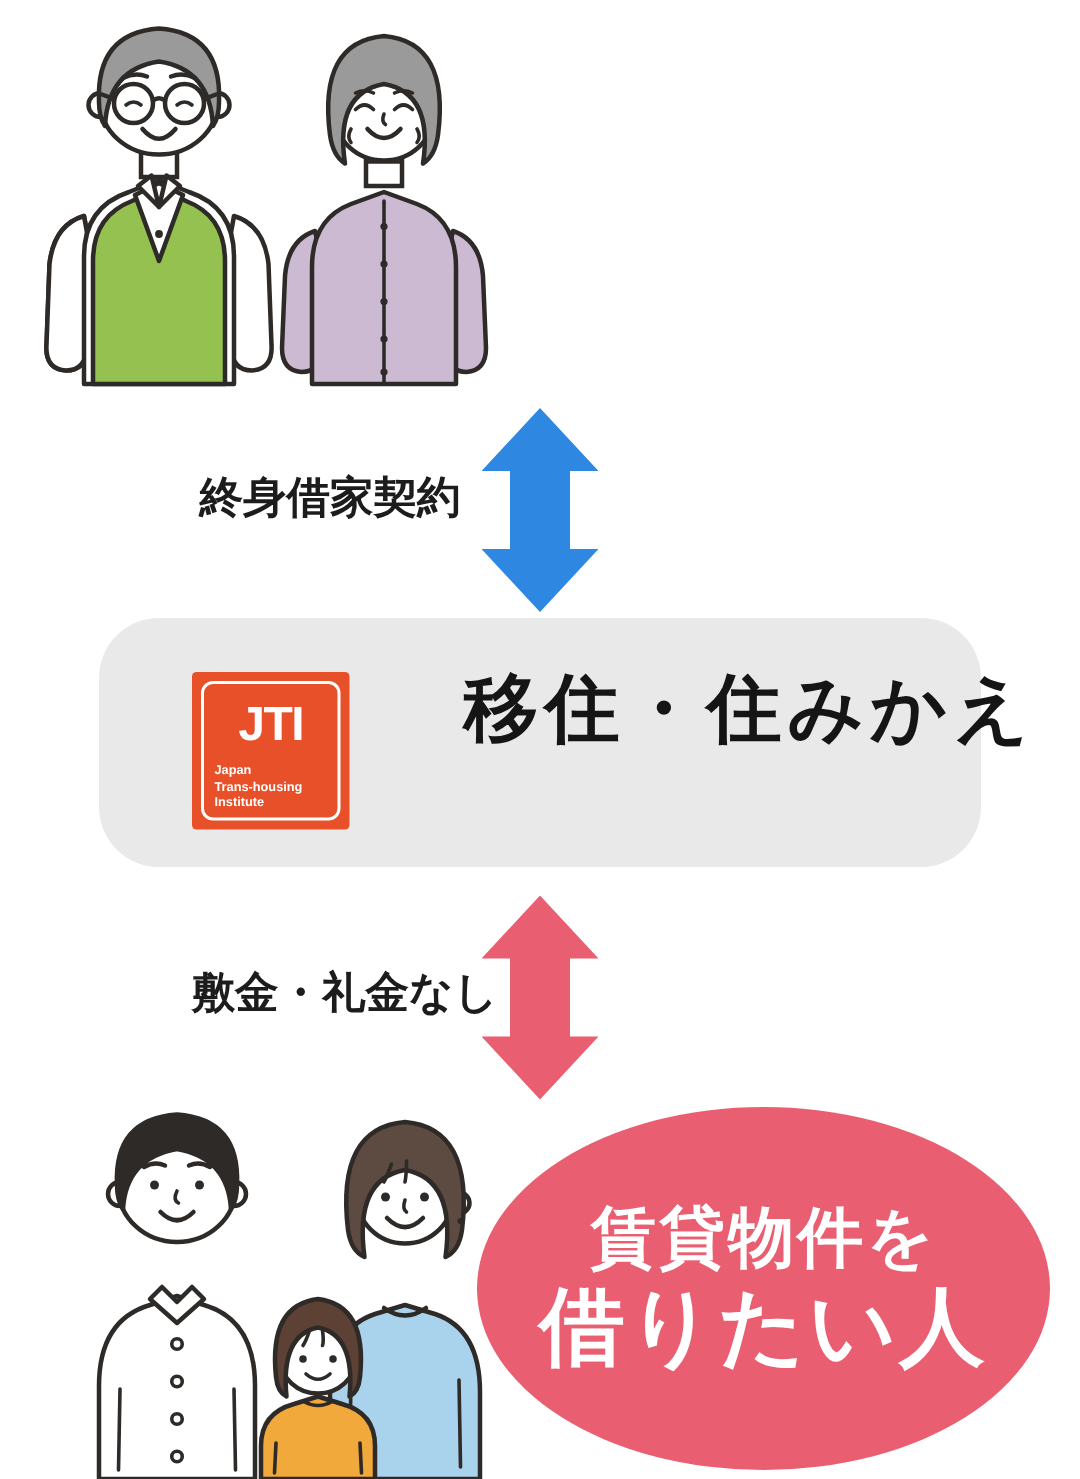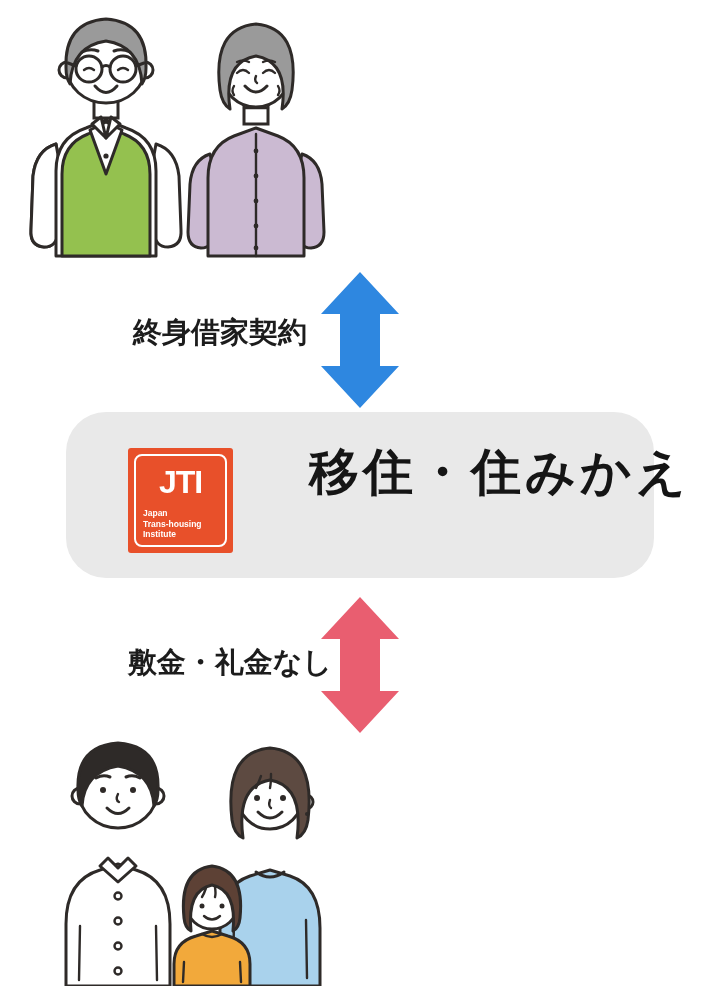--- a/index.html
+++ b/index.html
@@ -135,20 +135,24 @@
     <div class="org-name">
       <div>移住・住みかえ</div>
     </div>
   </div>
 
   <svg class="arrow bottom" width="78" height="136" viewBox="0 0 78 136">
     <polygon points="39,0 0,42 19,42 19,94 0,94 39,136 78,94 59,94 59,42 78,42" fill="#E95E70"></polygon>
   </svg>
   <div class="side-label bl">敷金・礼金なし</div>
 
+  <div class="bubble pink">
+    <div class="l1">賃貸物件を</div>
+    <div class="l2">借りたい人</div>
+  </div>
 
   <svg class="illus family" width="334" height="258" viewBox="0 0 334 258">
 
     <path d="M60,258 L60,196 Q60,152 94,142 L112,136 L130,142 Q164,152 164,196 L164,258 Z" fill="#fff" stroke="#2e2a28" stroke-width="3" stroke-linejoin="round"></path>
     <path d="M74,198 L73,252" class="ln2"></path>
     <path d="M150,198 L151,252" class="ln2"></path>
     <path d="M112,154 L94,138 L102,130 L112,140 L122,130 L130,138 Z" fill="#fff" stroke="#2e2a28" stroke-width="3" stroke-linejoin="round"></path>
     <circle cx="112" cy="168" r="3.5" fill="#fff" stroke="#2e2a28" stroke-width="2.4"></circle>
     <circle cx="112" cy="193" r="3.5" fill="#fff" stroke="#2e2a28" stroke-width="2.4"></circle>
     <circle cx="112" cy="218" r="3.5" fill="#fff" stroke="#2e2a28" stroke-width="2.4"></circle>

